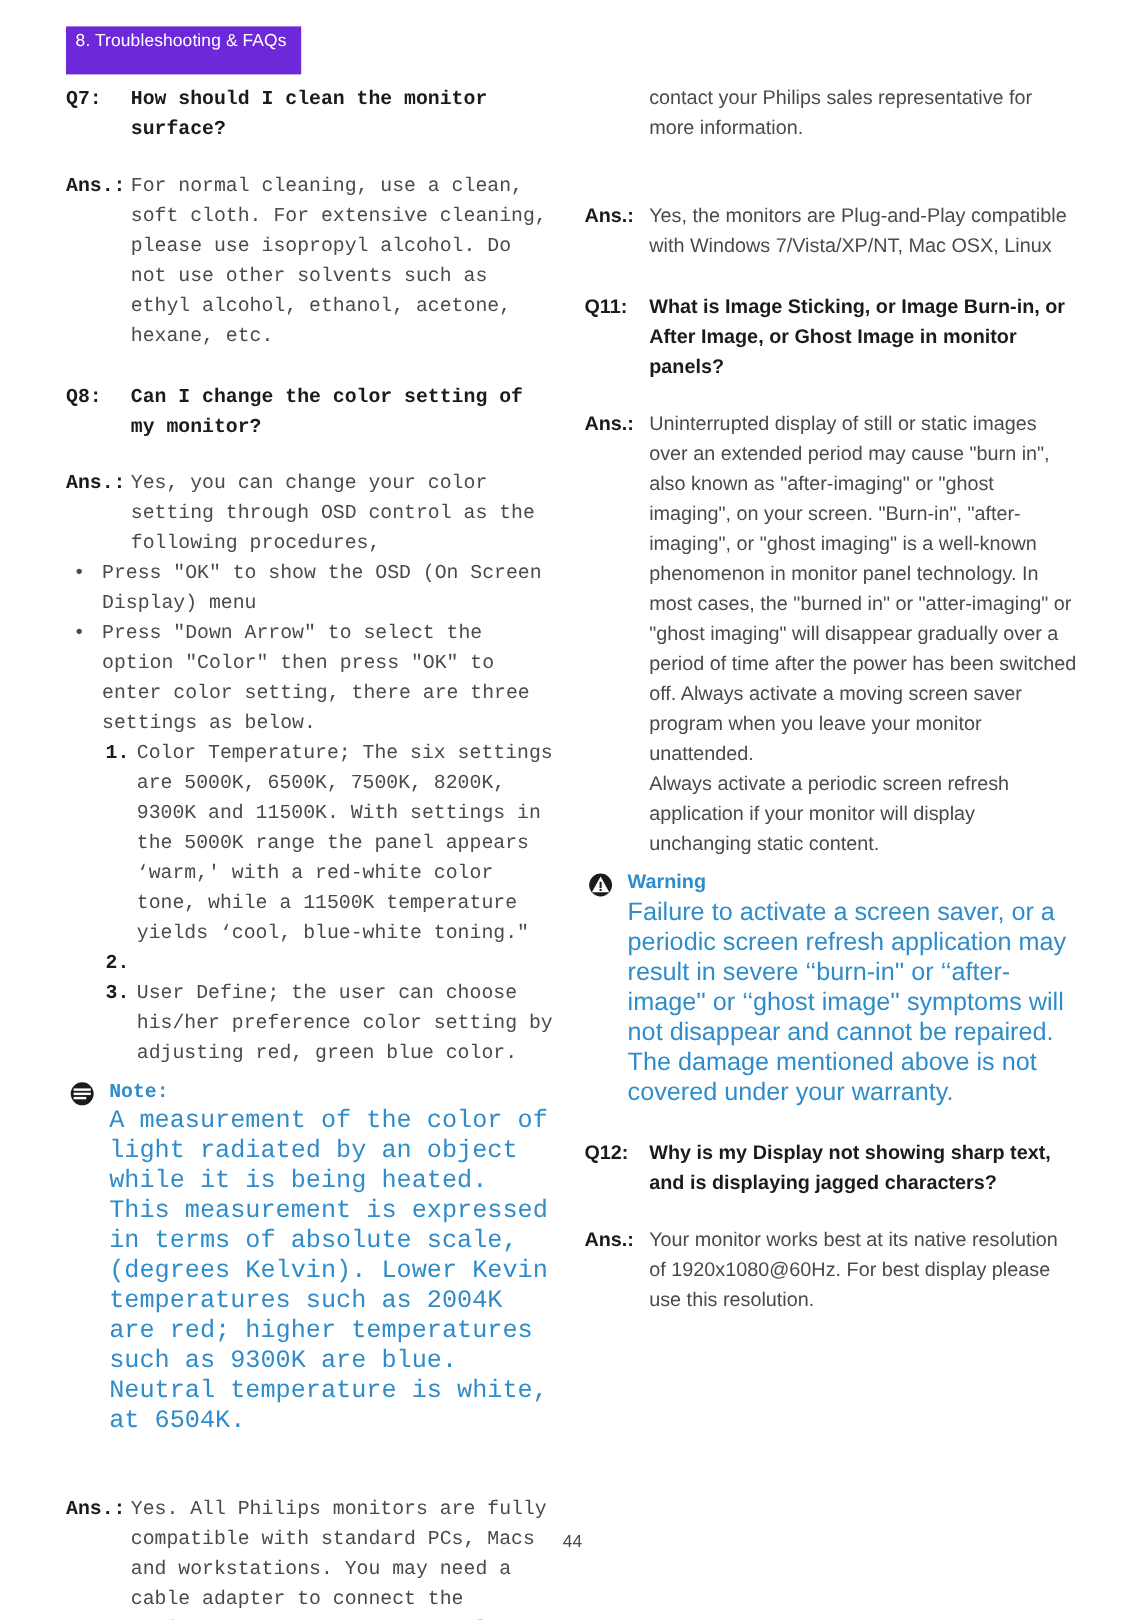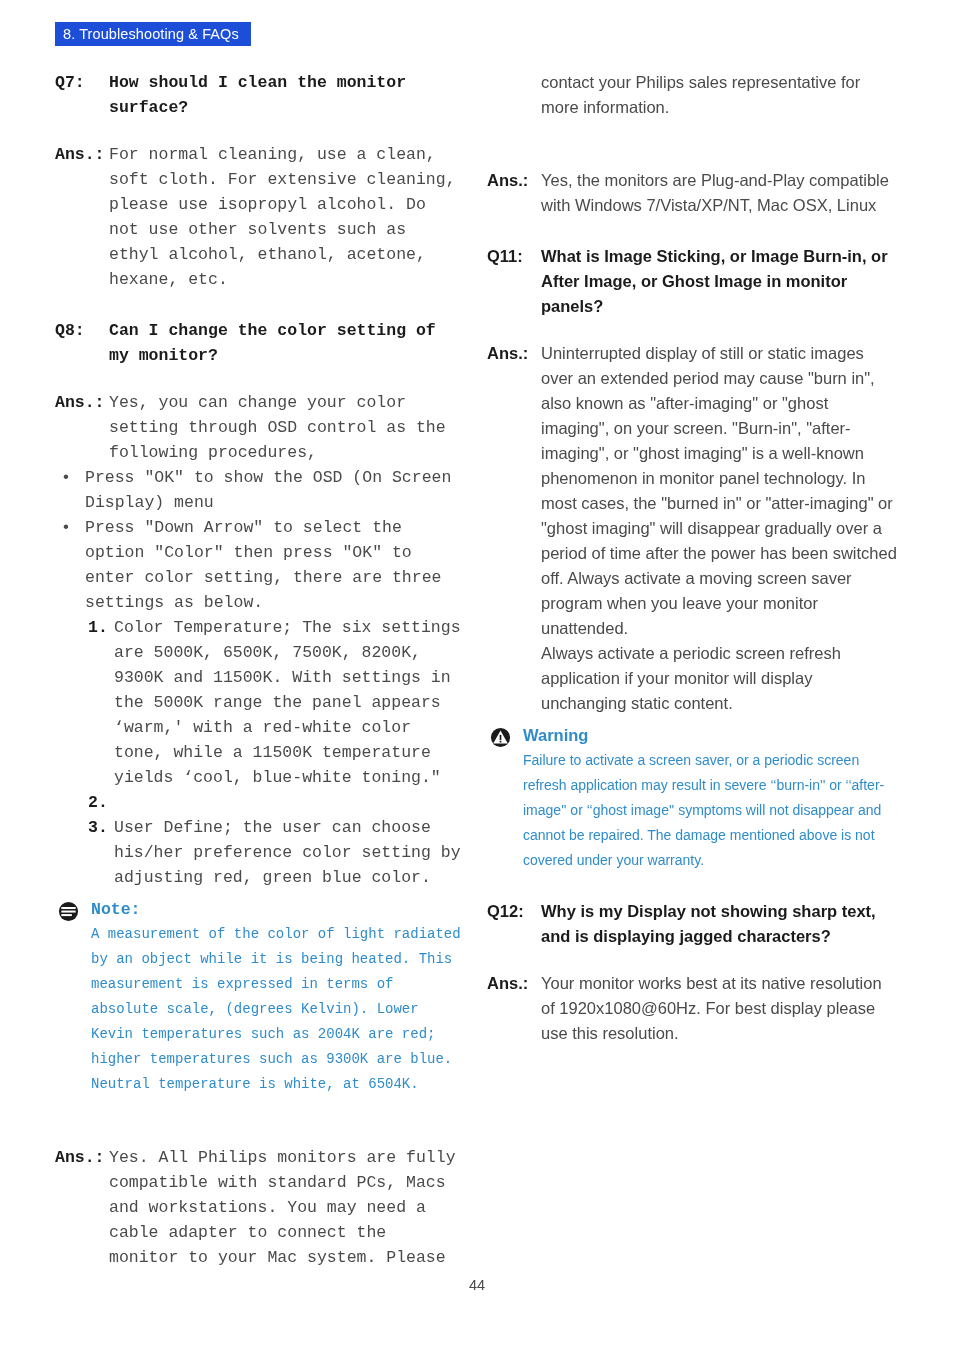--- a/index.html
+++ b/index.html
@@ -20,23 +20,23 @@
     width: 954px;
     height: 1350px;
     background: #ffffff;
   }
 
   
   .header-badge {
     position: absolute;
     left: 55px;
     top: 22px;
-    height: 24px;
+    height: 40px;
     padding: 0 12px 0 8px;
-    background: #1d4ed8;
+    background: #6d28d9;
     color: #ffffff;
     font-size: 14.5px;
     letter-spacing: .1px;
     line-height: 24px;
     white-space: nowrap;
   }
 
   
   .col {
     position: absolute;
@@ -114,21 +114,21 @@
     width: 21px;
     height: 21px;
   }
   .callout .ctitle {
     font-size: 16.5px;
     font-weight: bold;
     line-height: 23px;
     margin-bottom: 1px;
   }
   .callout .ctext {
-    font-size: 14px;
+    font-size: 21px;
     line-height: 25px;
   }
   .note .ctitle, .note .ctext,
   .warning .ctitle, .warning .ctext { color: #2f8ccb; }
 
   svg { display: block; }
 
   
   .pageno {
     position: absolute;

